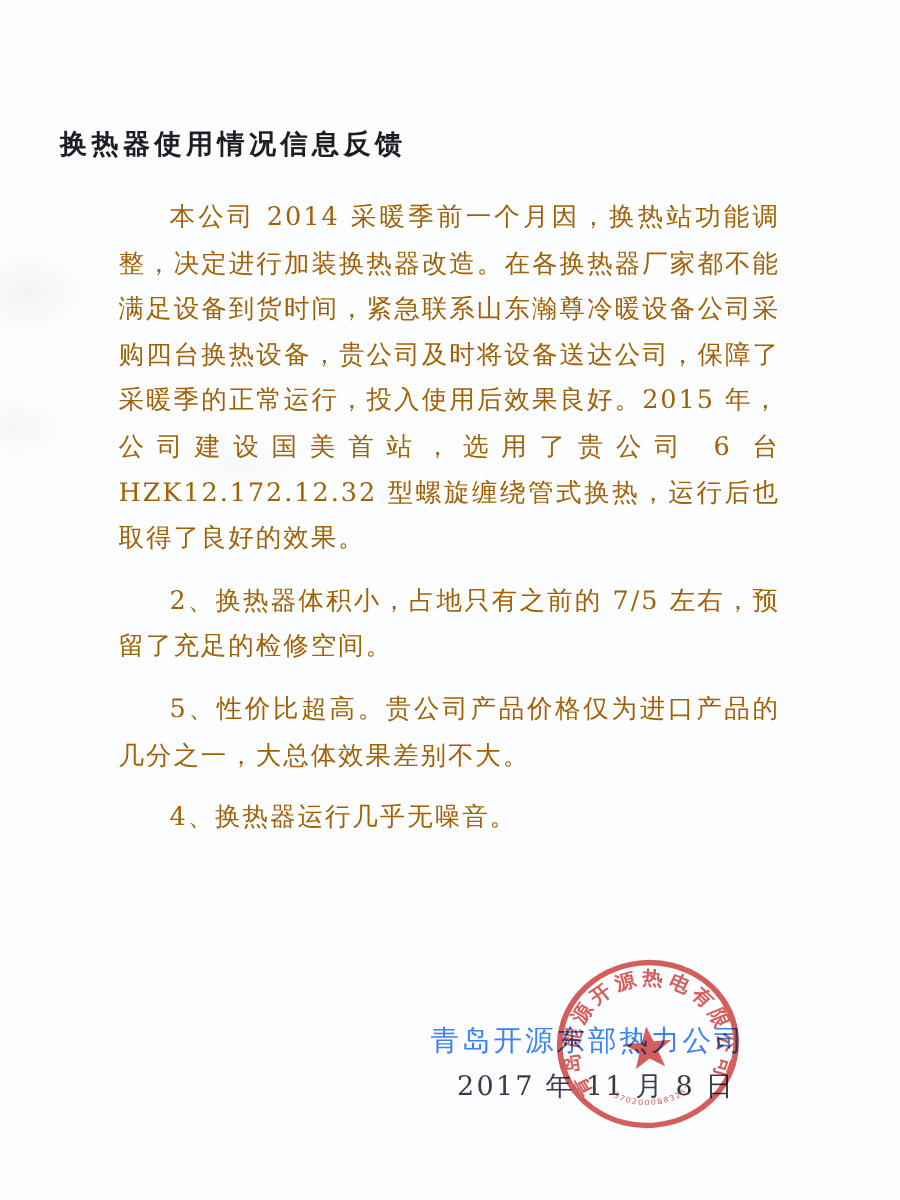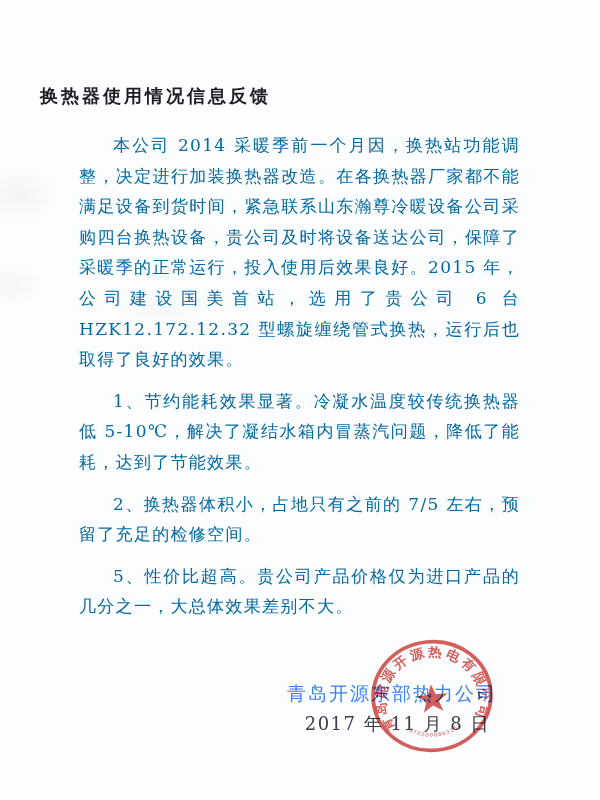--- a/index.html
+++ b/index.html
@@ -30,21 +30,21 @@
     color:#1d1e23;
     margin-left:40px;
   }
   .content {
     position:absolute; top:130px; left:79px; width:441px;
   }
   .content p {
     margin:0 0 11px 0;
     font-size:17px; line-height:30.6px; letter-spacing:1.3px;
     text-align:justify; text-indent:2em;
-    color:#0369a1;
+    color:#a16207;
   }
   .sig-company {
     position:absolute; top:681px; right:103px;
     font-size:19px; letter-spacing:2px; color:#3b82f6;
     white-space:nowrap;
   }
   .sig-date {
     position:absolute; top:712px; right:110px;
     font-size:18px; letter-spacing:1.5px; color:#3a3c46;
     white-space:nowrap;
@@ -59,23 +59,23 @@
 </style>
 </head>
 <body>
 
 <div class="page">
 
   <h1 class="title">换热器使用情况信息反馈</h1>
 
   <div class="content">
     <p>本公司 2014 采暖季前一个月因，换热站功能调整，决定进行加装换热器改造。在各换热器厂家都不能满足设备到货时间，紧急联系山东瀚尊冷暖设备公司采购四台换热设备，贵公司及时将设备送达公司，保障了采暖季的正常运行，投入使用后效果良好。2015 年，公司建设国美首站，选用了贵公司 6 台 HZK12.172.12.32 型螺旋缠绕管式换热，运行后也取得了良好的效果。</p>
-    <p>1、节约能耗效果显著。冷凝水温度较传统换热器低 5-10℃，解决了凝结水箱内冒蒸汽问题，降低了能耗，达到了节能效果。</p>
     <p>2、换热器体积小，占地只有之前的 7/5 左右，预留了充足的检修空间。</p>
     <p>5、性价比超高。贵公司产品价格仅为进口产品的几分之一，大总体效果差别不大。</p>
+    <p>4、换热器运行几乎无噪音。</p>
   </div>
 
   <div class="sig-company">青岛开源东部热力公司</div>
   <div class="sig-date">2017 年 11 月 8 日</div>
 
   <div class="stamp">
     <svg viewBox="0 0 200 200" preserveAspectRatio="none">
       <circle cx="100" cy="100" r="92" fill="none" stroke="#cf4440" stroke-width="6"></circle>
       <path id="seal-arc" d="M 32,136 A 74,74 0 1 1 168,136" fill="none"></path>
       <path id="seal-serial-arc" d="M 52,150 A 70,70 0 0 0 148,150" fill="none"></path>

